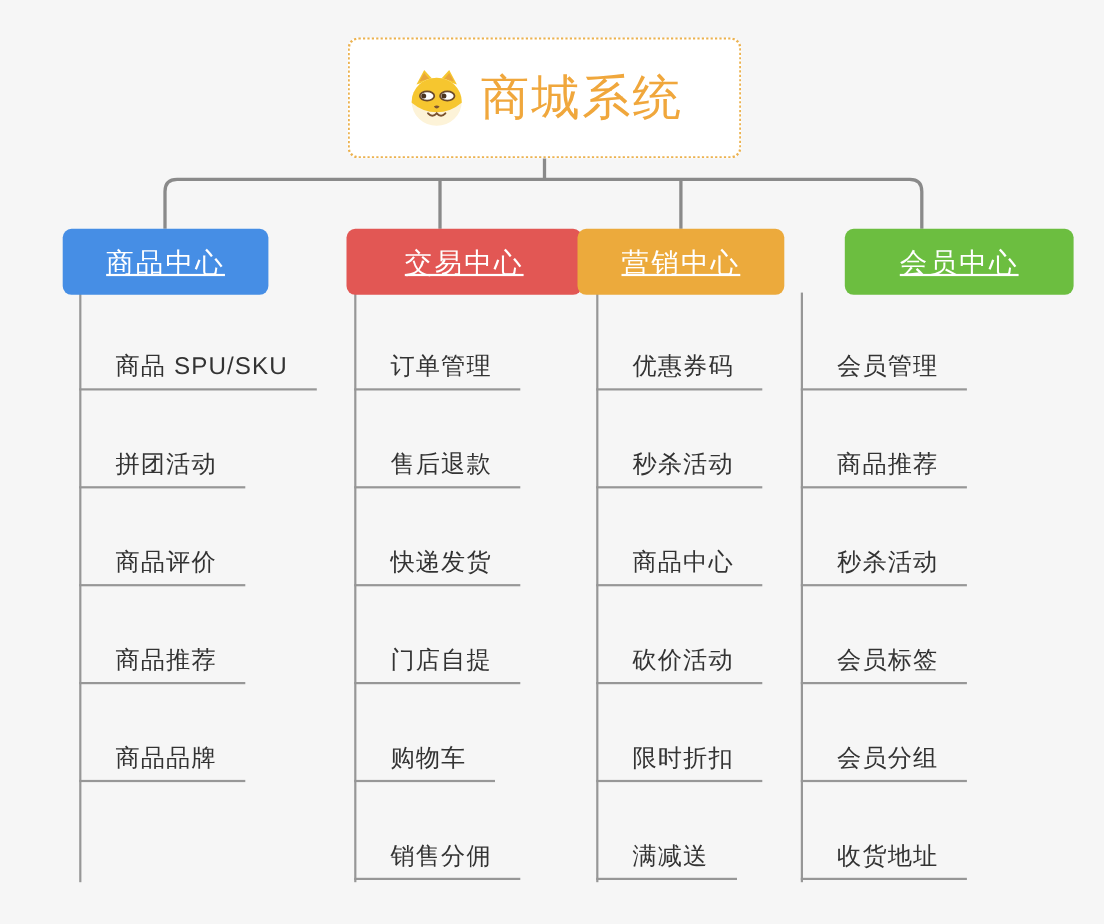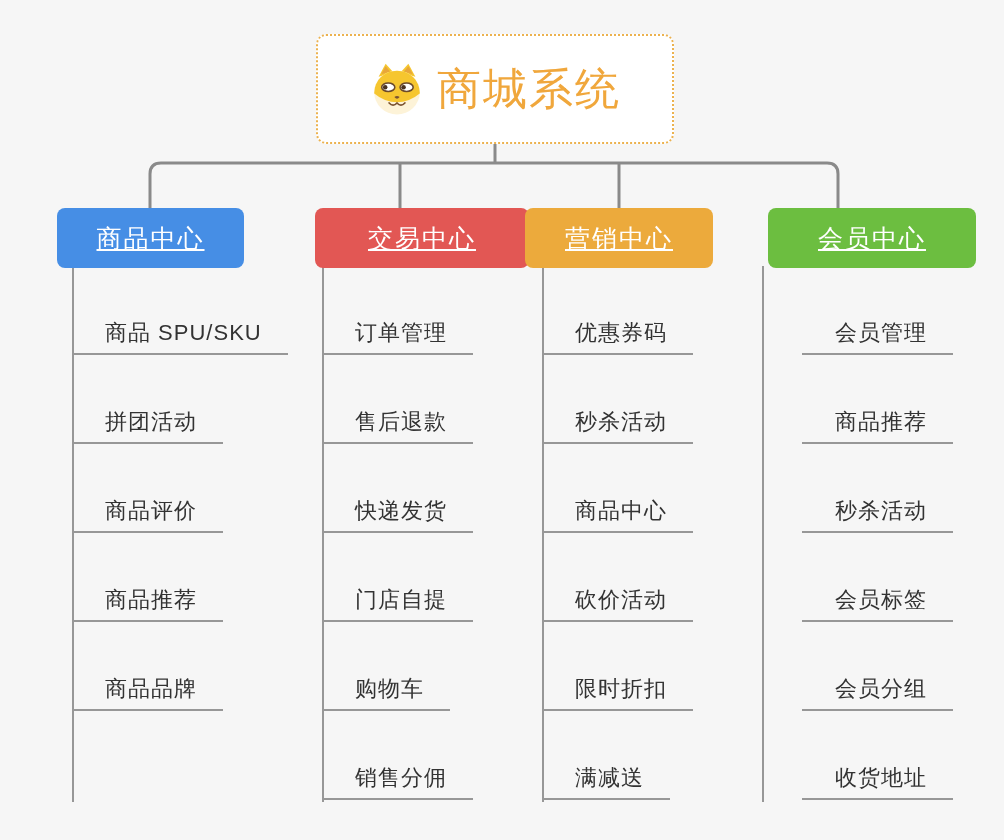--- a/index.html
+++ b/index.html
@@ -81,21 +81,21 @@
   .leaf-item .leaf-label{
     padding:0 26px 5px 33px;
     font-size:22px;
     letter-spacing:1px;
     color:#333333;
     white-space:nowrap;
   }
   .col-1{left:72px;}
   .col-2{left:322px;}
   .col-3{left:542px;}
-  .col-4{left:762px;padding-left:40px;}
+  .col-4{left:728px;}
 </style>
 </head>
 <body>
 
 <div class="canvas">
 
   <svg class="connectors" viewBox="0 0 1004 260">
     <path d="M495 144 L495 163"></path>
     <path d="M150 208 L150 174 Q150 163 161 163 L827 163 Q838 163 838 174 L838 208"></path>
     <path d="M400 163 L400 208"></path>

